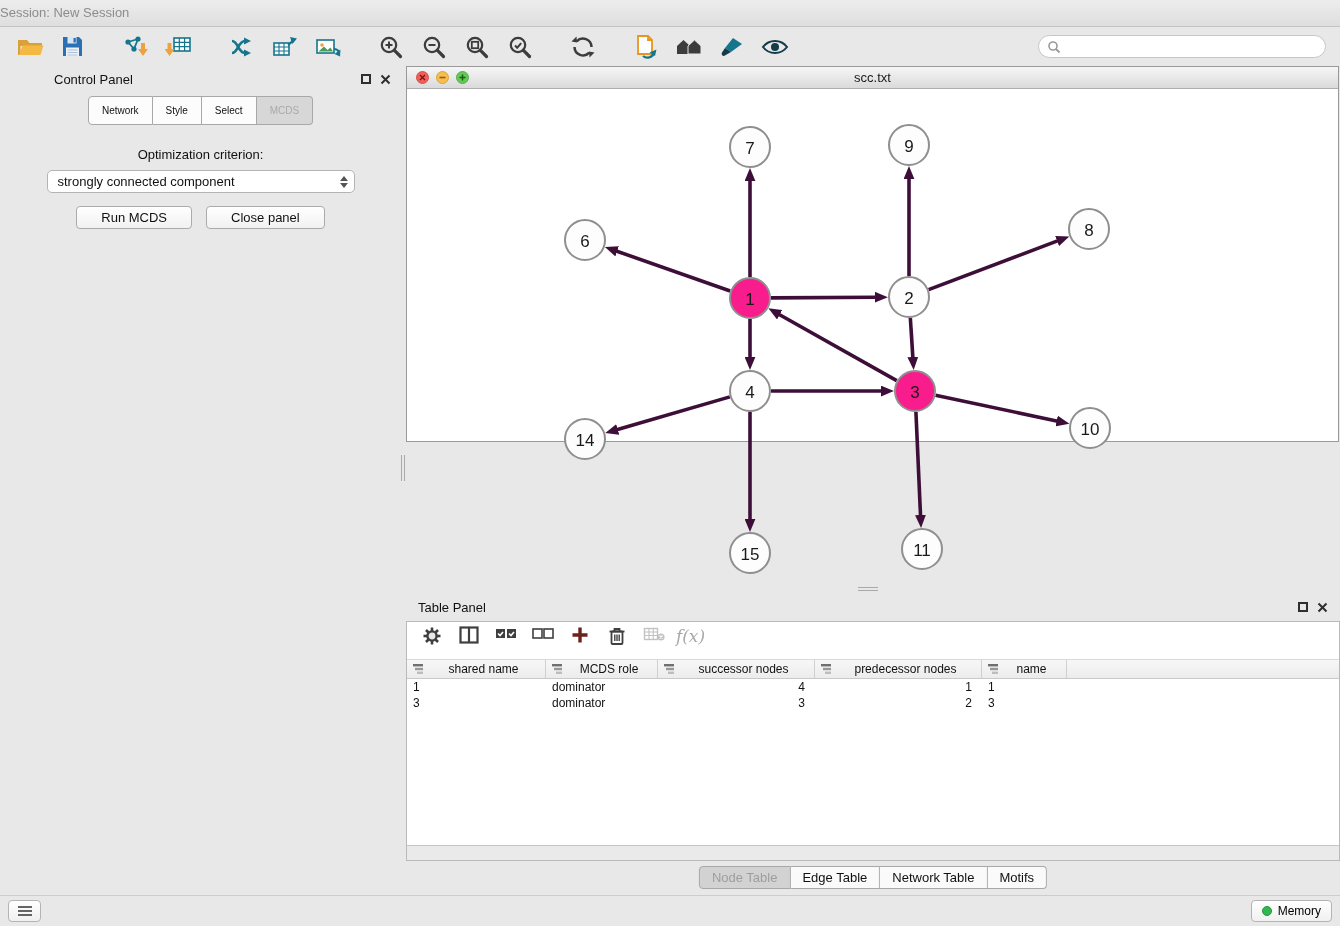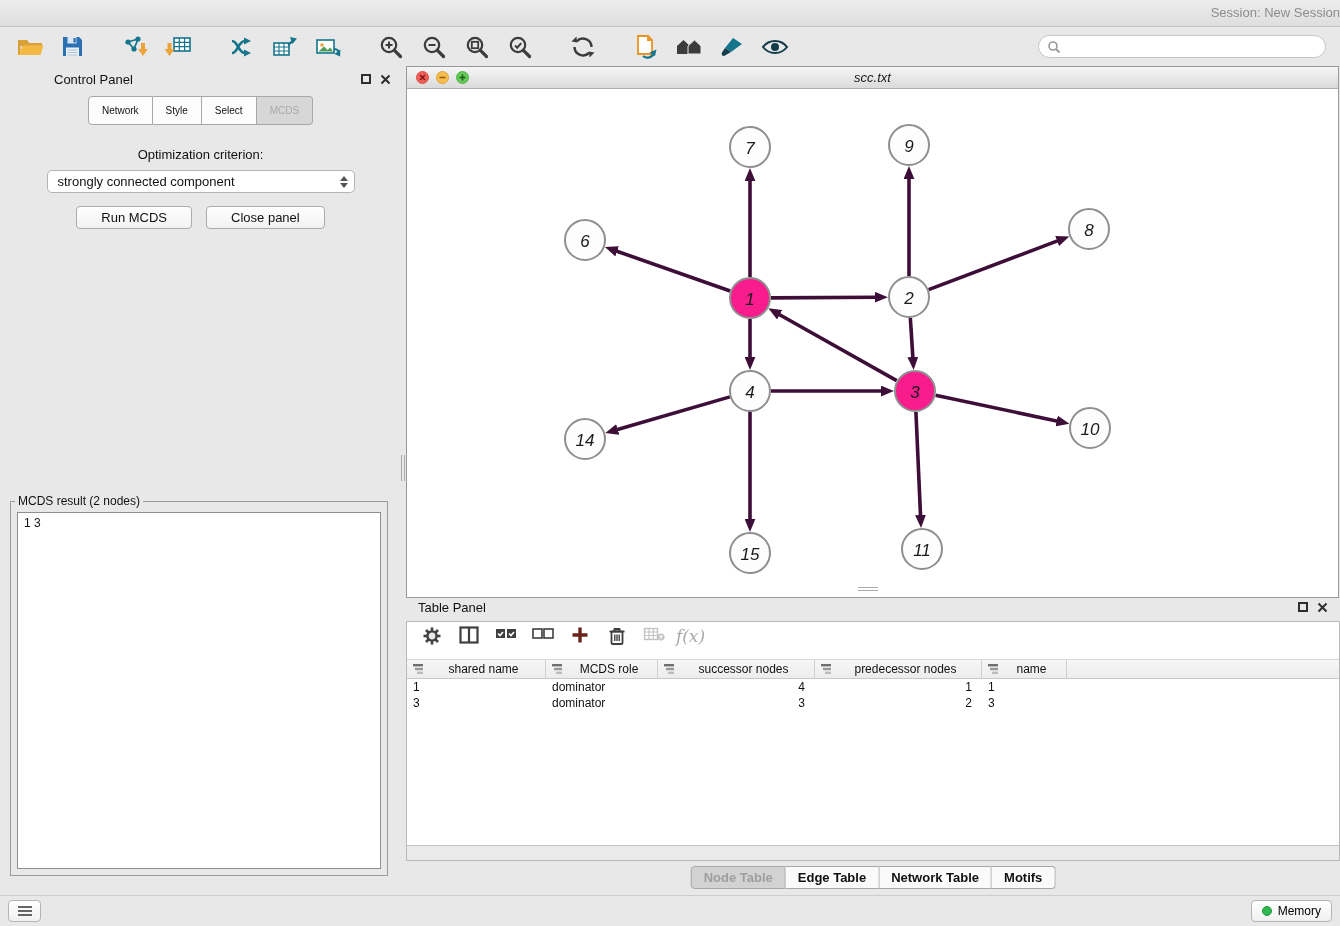--- a/index.html
+++ b/index.html
@@ -2,21 +2,21 @@
 <html><head>
 <meta charset="utf-8">
 <style>
   * { margin:0; padding:0; box-sizing:border-box; }
   html,body { width:1340px; height:926px; }
   body { font-family:"Liberation Sans",sans-serif; background:#e8e8e8; position:relative; overflow:hidden; color:#111; }
 
   
   .titlebar { position:absolute; top:0; left:0; right:0; height:27px;
     background:linear-gradient(#ededed,#dedede); border-bottom:1px solid #c3c3c3;
-    text-align:right; line-height:26px; font-size:13px; color:#8c8c8c; }
+    text-align:left; line-height:26px; font-size:13px; color:#8c8c8c; }
 
   
   .toolbar { position:absolute; top:27px; left:0; right:0; height:39px; display:flex; align-items:center; padding-left:8px; }
   .tb-group { display:flex; align-items:center; margin-right:20px; }
   .tb-btn { width:43px; height:32px; display:flex; align-items:center; justify-content:center; background:none; border:none; cursor:pointer; }
   .search-box { position:absolute; right:14px; top:8px; width:288px; height:23px; background:#fff;
     border:1px solid #c6c6c6; border-radius:12px; display:flex; align-items:center; padding:0 8px; }
   .search-box input { border:none; outline:none; flex:1; font-size:12px; background:transparent; margin-left:5px; font-family:"Liberation Sans",sans-serif; }
 
   
@@ -37,21 +37,21 @@
   .tri-dn { width:0; height:0; border-left:4px solid transparent; border-right:4px solid transparent; border-top:5px solid #555; }
   .cp-buttons { display:flex; justify-content:center; gap:14px; margin-top:13px; }
   button.mac { height:23px; padding:0 24px; font-size:13px; background:linear-gradient(#ffffff,#f1f1f1);
     border:1px solid #ababab; border-radius:4px; color:#111; cursor:pointer; font-family:"Liberation Sans",sans-serif; }
   .result-box { position:absolute; left:10px; top:428px; width:378px; height:382px; border:1px solid #9a9a9a; background:#e8e8e8; padding:0; }
   .result-box legend { font-size:12px; padding:0 3px; margin-left:4px; }
   .result-text { position:absolute; left:6px; right:6px; top:4px; bottom:6px; background:#fff; border:1px solid #8f8f8f;
     font-family:"Liberation Sans",sans-serif; font-size:12px; line-height:16px; padding:2px 6px; overflow:hidden; }
 
   
-  .network-window { position:absolute; left:406px; top:66px; width:933px; height:532px; background:#fff; border:1px solid #999;font-style:italic; }
+  .network-window { position:absolute; left:406px; top:66px; width:933px; height:376px; background:#fff; border:1px solid #999; }
   .nw-titlebar { height:22px; background:linear-gradient(#f6f6f6,#dadada); border-bottom:1px solid #aeaeae; position:relative; }
   .nw-title { text-align:center; font-size:13px; line-height:21px; color:#1a1a1a; }
   .traffic-lights { position:absolute; left:9px; top:4px; display:flex; gap:7px; }
   .light { width:13px; height:13px; border-radius:50%; position:relative; cursor:pointer; }
   .light-red { background:#f0605a; border:1px solid #dd4f45; }
   .light-yellow { background:#f6be50; border:1px solid #dfa338; }
   .light-green { background:#65c95a; border:1px solid #52b244; }
   .light svg { position:absolute; left:0; top:0; }
   .graph-svg { display:block; }
 
@@ -67,21 +67,21 @@
   .tp-btn { width:37px; height:30px; display:flex; align-items:flex-start; justify-content:center; background:none; border:none; cursor:pointer; }
   .fx { font-family:"DejaVu Serif",serif; font-style:italic; font-size:17px; color:#a8a8a8; }
   .tp-thead { display:flex; height:20px; background:linear-gradient(#f7f7f7,#ececec); border-top:1px solid #dadada; border-bottom:1px solid #c9c9c9; }
   .th { display:flex; align-items:center; font-size:12px; border-right:1px solid #cfcfcf; padding:0 4px; }
   .th .lbl { flex:1; text-align:center; }
   .attr-ico { margin:0 2px; flex:none; }
   .tr { display:flex; height:16px; align-items:center; }
   .td { font-size:12px; padding:0 10px 0 6px; overflow:hidden; white-space:nowrap; }
   .tp-scroll { position:absolute; left:0; right:0; bottom:0; height:15px; background:#eaeaea; border-top:1px solid #c5c5c5; }
   .tp-tabs { position:absolute; left:50%; transform:translateX(-50%); top:271px; display:flex; }
-  .tp-tab { font-size:13px; font-weight:bold; padding:3px 12px; background:#fafafa; border:1px solid #a8a8a8; border-left:none; white-space:nowrap; cursor:pointer; }
+  .tp-tab { font-size:13px; font-weight:normal; padding:3px 12px; background:#fafafa; border:1px solid #a8a8a8; border-left:none; white-space:nowrap; cursor:pointer; }
   .tp-tab:first-child { border-left:1px solid #a8a8a8; border-radius:4px 0 0 4px; }
   .tp-tab:last-child { border-radius:0 4px 4px 0; }
   .tp-tab.sel-disabled { background:#d2d2d2; color:#9e9e9e; }
 
   
   .statusbar { position:absolute; left:0; right:0; bottom:0; height:31px; border-top:1px solid #cdcdcd; background:#e8e8e8; }
   .sb-left-btn { position:absolute; left:8px; top:4px; width:33px; height:22px; background:linear-gradient(#fff,#f0f0f0);
     border:1px solid #b4b4b4; border-radius:4px; display:flex; align-items:center; justify-content:center; cursor:pointer; }
   .memory-btn { position:absolute; right:8px; top:4px; height:22px; padding:0 10px; display:flex; align-items:center; gap:6px;
     background:linear-gradient(#fff,#f0f0f0); border:1px solid #b4b4b4; border-radius:4px; font-size:12px; cursor:pointer; }
@@ -268,25 +268,20 @@
     <span>strongly connected component</span>
     <span class="stepper">
         <span class="tri-up"></span>
         <span class="tri-dn"></span>
       </span>
   </div>
   <div class="cp-buttons">
     <button class="mac">Run MCDS</button>
     <button class="mac">Close panel</button>
   </div>
-  <fieldset class="result-box">
-    <legend>MCDS result (2 nodes)</legend>
-    <div class="result-text" id="result-lines">1
-3</div>
-  </fieldset>
 </div>
 
 <div class="network-window">
   <div class="nw-titlebar">
     <span class="traffic-lights">
       <span class="light light-red">
         <svg width="11" height="11" viewBox="0 0 11 11">
             <path d="M3 3 L8 8 M8 3 L3 8" stroke="#7e1410" stroke-width="1.4"></path>
           </svg>
       </span>

